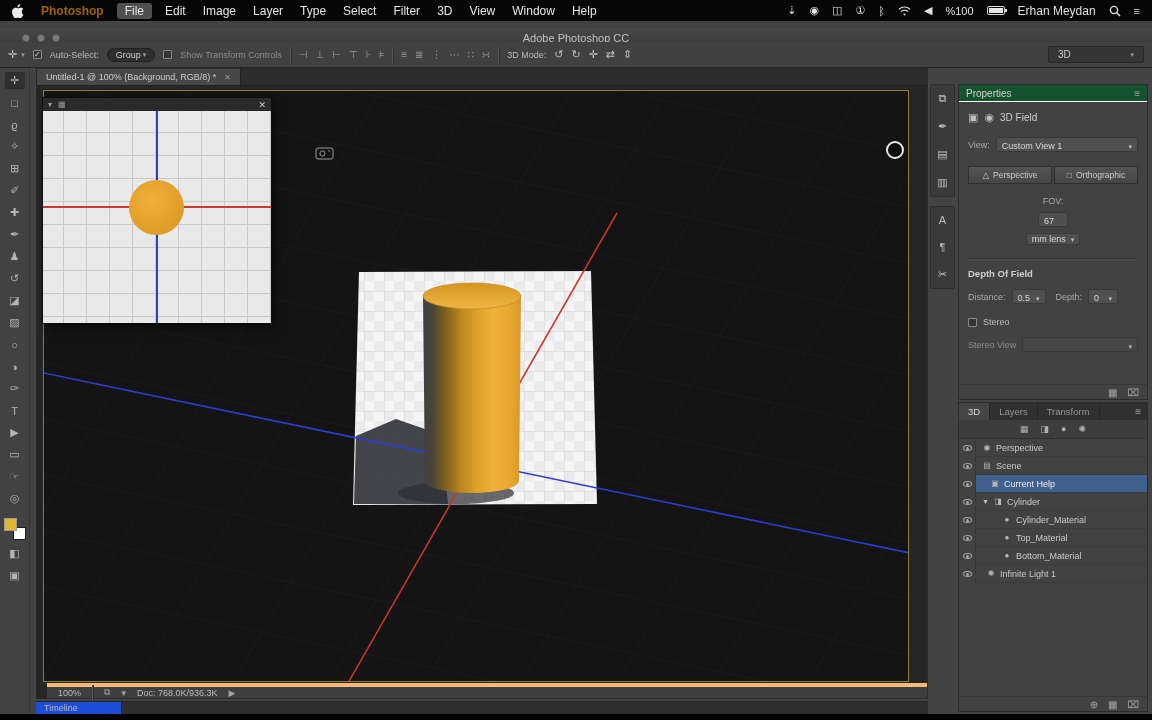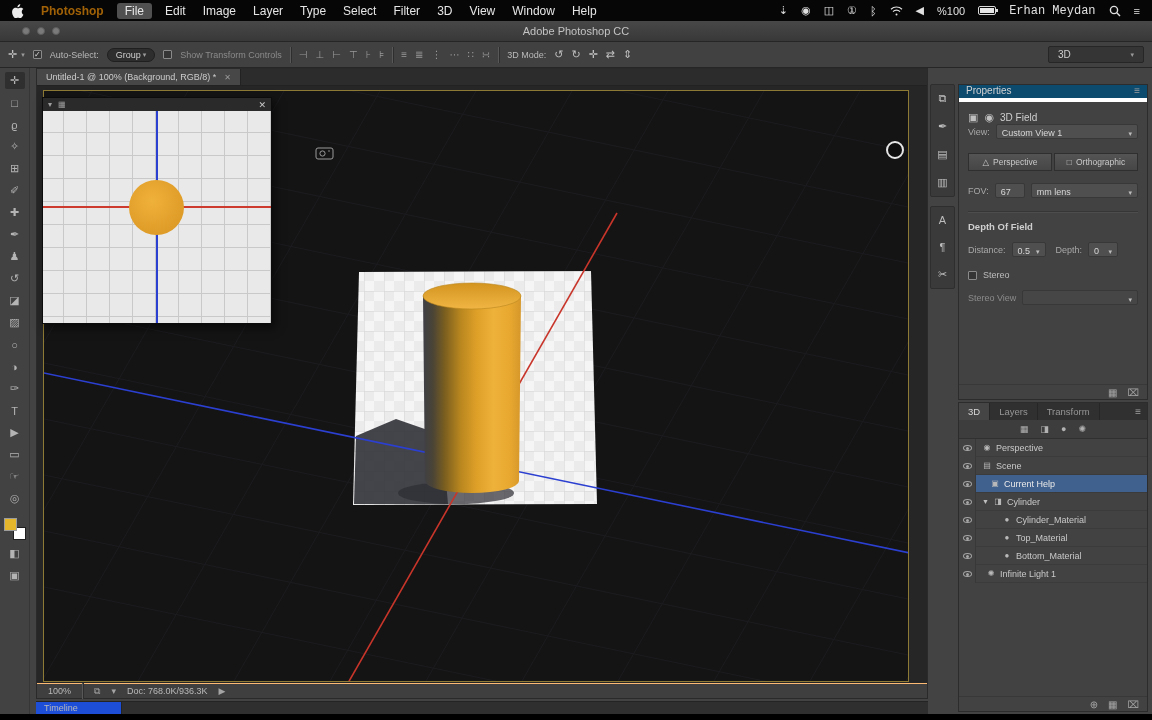--- a/index.html
+++ b/index.html
@@ -11,24 +11,24 @@
              display:flex; align-items:center; padding:0 12px; gap:17px; color:#e6e6e6; font-size:12px; }
   .menubar .apple { flex:0 0 auto; }
   .mi { cursor:default; white-space:nowrap; }
   .mi.brand { font-weight:bold; color:#a16207; }
   .mi.hl { background:#505050; border-radius:3px; padding:1px 8px; margin:-1px -4px; }
   .mright { margin-left:auto; display:flex; align-items:center; gap:13px; font-size:11px; color:#e0e0e0; }
   .sic { font-size:11px; color:#e0e0e0; }
   .batt { width:18px; height:9px; border:1px solid #d9d9d9; border-radius:2px; position:relative; display:inline-block; }
   .batt::after { content:""; position:absolute; right:-3px; top:2px; width:2px; height:3px; background:#d9d9d9; }
   .battfill { position:absolute; inset:1px; background:#e6e6e6; }
-  .muser { font-size:12px;font-family:Liberation Mono, monospace; }
-
-  
-  .titlebar { position:absolute; left:0; top:21px; width:1152px; height:21px;
+  .muser { font-size:12px; }
+
+  
+  .titlebar { position:absolute; left:0; top:28px; width:1152px; height:21px;
               background:linear-gradient(#484848,#383838); border-bottom:1px solid #262626;
               display:flex; align-items:center; padding-left:22px; }
   .tl { width:8px; height:8px; border-radius:50%; background:#7a7a7a; margin-right:7px; border:1px solid #5c5c5c; }
   .wtitle { position:absolute; left:0; right:0; text-align:center; color:#c3c3c3; font-size:11px; }
 
   
   .optionsbar { position:absolute; left:0; top:42px; width:1152px; height:26px; background:#414141;
                 border-bottom:1px solid #262626; display:flex; align-items:center; gap:8px;
                 padding:0 8px; font-size:9px; color:#b9b9b9; }
   .obicon { color:#c0c0c0; font-size:11px; }
@@ -55,22 +55,22 @@
   .sw-bg { position:absolute; right:0; bottom:0; width:13px; height:13px; border:1px solid #1f1f1f; }
   .sw-fg { position:absolute; left:0; top:0; width:13px; height:13px; border:1px solid #9c9c9c; }
 
   
   .docwin { position:absolute; left:36px; top:68px; width:892px; height:631px; background:#262626;
             border:1px solid #2a2a2a; }
   .doctabbar { height:17px; background:#2c2c2c; display:flex; border-bottom:1px solid #222; }
   .doctab { display:flex; align-items:center; gap:8px; background:#474747; padding:0 9px;
             font-size:9px; color:#cdcdcd; border-right:1px solid #222; }
   .tabclose { font-size:8px; color:#9a9a9a; }
-  .statusbar { position:absolute; left:0; right:0; bottom:0; height:15px; background:#3f3f3f;
-               border-top:1px solid #fdba74; display:flex; align-items:center; gap:11px;
+  .statusbar { position:absolute; left:10px; right:0; bottom:0; height:15px; background:#3f3f3f;
+               border-top:4px solid #fdba74; display:flex; align-items:center; gap:11px;
                padding:0 11px; font-size:9px; color:#b9b9b9; }
   .sb-ic { font-size:9px; color:#a5a5a5; }
 
   .canvas { position:absolute; left:6px; top:21px; width:866px; height:592px; background:#141414;
             border:1px solid #8d7a35; }
   .canvas svg { display:block; }
 
   
   .secview { position:absolute; left:-2px; top:6px; width:230px; height:227px; border:1px solid #0c0c0c;
              box-shadow:3px 4px 9px rgba(0,0,0,.55); background:#e9e9e9; }
@@ -93,22 +93,22 @@
                  align-items:center; padding-left:8px; border-right:1px solid #242424; }
 
   
   .dockstrip { position:absolute; left:930px; top:84px; width:25px; }
   .dockgrp { background:#3a3a3a; border:1px solid #2e2e2e; border-radius:2px; display:flex;
              flex-direction:column; align-items:center; padding:7px 0; gap:15px; margin-bottom:9px; }
   .dicon { font-size:11px; color:#bdbdbd; }
 
   .props { position:absolute; left:958px; top:84px; width:190px; height:316px; background:#424242;
            border:1px solid #2c2c2c; }
-  .phead { height:17px; background:#0c4a6e; border-bottom:4px solid #ffffff; display:flex;
-           align-items:flex-start; padding:0 7px; font-size:10px; color:#d2d2d2; }
+  .phead { height:17px; background:#14532d; border-bottom:1px solid #ffffff; display:flex;
+           align-items:center; padding:0 7px; font-size:10px; color:#d2d2d2; }
   .pm { margin-left:auto; color:#9f9f9f; font-size:10px; }
   .pbody { padding:9px 9px 0 9px; font-size:9px; color:#a8a8a8; }
   .prow { display:flex; align-items:center; gap:6px; }
   .field { background:#4f4f4f; border:1px solid #383838; border-radius:2px; color:#d8d8d8;
            font-size:9px; display:flex; align-items:flex-end; padding:0 5px; height:15px; }
   .field .chev { margin-left:auto; font-size:7px; color:#bdbdbd; padding-left:5px; }
   .field.disabled { background:#464646; color:#7c7c7c; }
   .btn2 { flex:1; height:18px; background:linear-gradient(#545454,#464646); border:1px solid #2f2f2f;
           display:flex; align-items:center; justify-content:center; gap:4px; color:#c9c9c9; font-size:8.5px; }
   .divider { border-top:1px solid #363636; box-shadow:0 1px 0 #4d4d4d; }
@@ -382,38 +382,38 @@
     <div class="phead">
       <span>Properties</span>
       <span class="pm">≡</span>
     </div>
     <div class="pbody">
       <div class="prow">
         <span class="obicon">▣</span>
         <span class="obicon">◉</span>
         <span style="color:#cfcfcf;font-size:10px;">3D Field</span>
       </div>
-      <div class="prow" style="">
+      <div class="prow" style="margin-top:13px;">
         <span>View:</span>
         <span class="field" style="flex:1;">
           <span>Custom View 1</span>
           <span class="chev">▾</span>
         </span>
       </div>
       <div class="prow" style="margin-top:14px; gap:2px;">
         <span class="btn2">
           <span>△</span>
           <span>Perspective</span>
         </span>
         <span class="btn2">
           <span>□</span>
           <span>Orthographic</span>
         </span>
       </div>
-      <div class="prow" style="margin-top:12px;">
+      <div class="prow" style="margin-top:12px;flex-direction:column;">
         <span>FOV:</span>
         <span class="field" style="width:30px;">
           <span>67</span>
         </span>
         <span class="field" style="flex:1;">
           <span>mm lens</span>
           <span class="chev">▾</span>
         </span>
       </div>
       <div class="divider" style="margin-top:13px;"></div>

